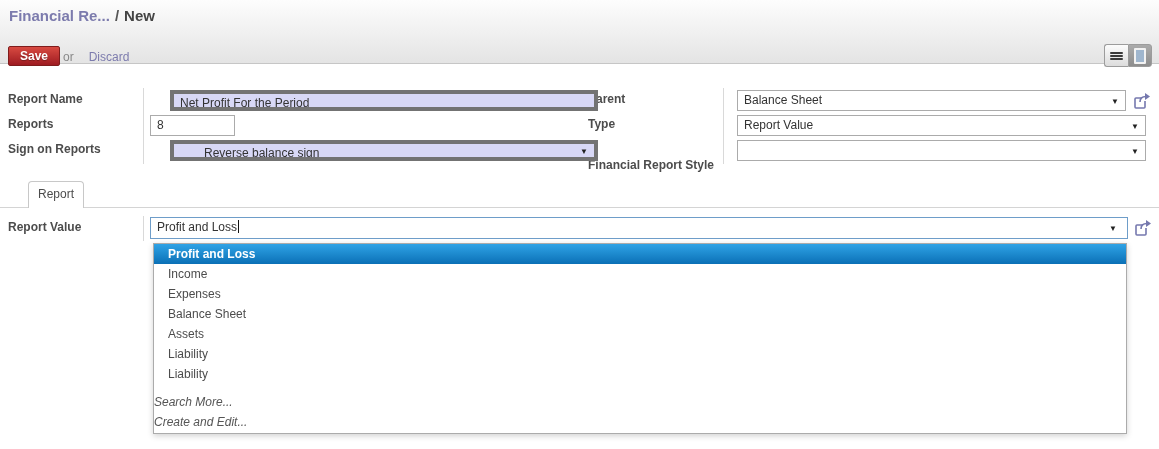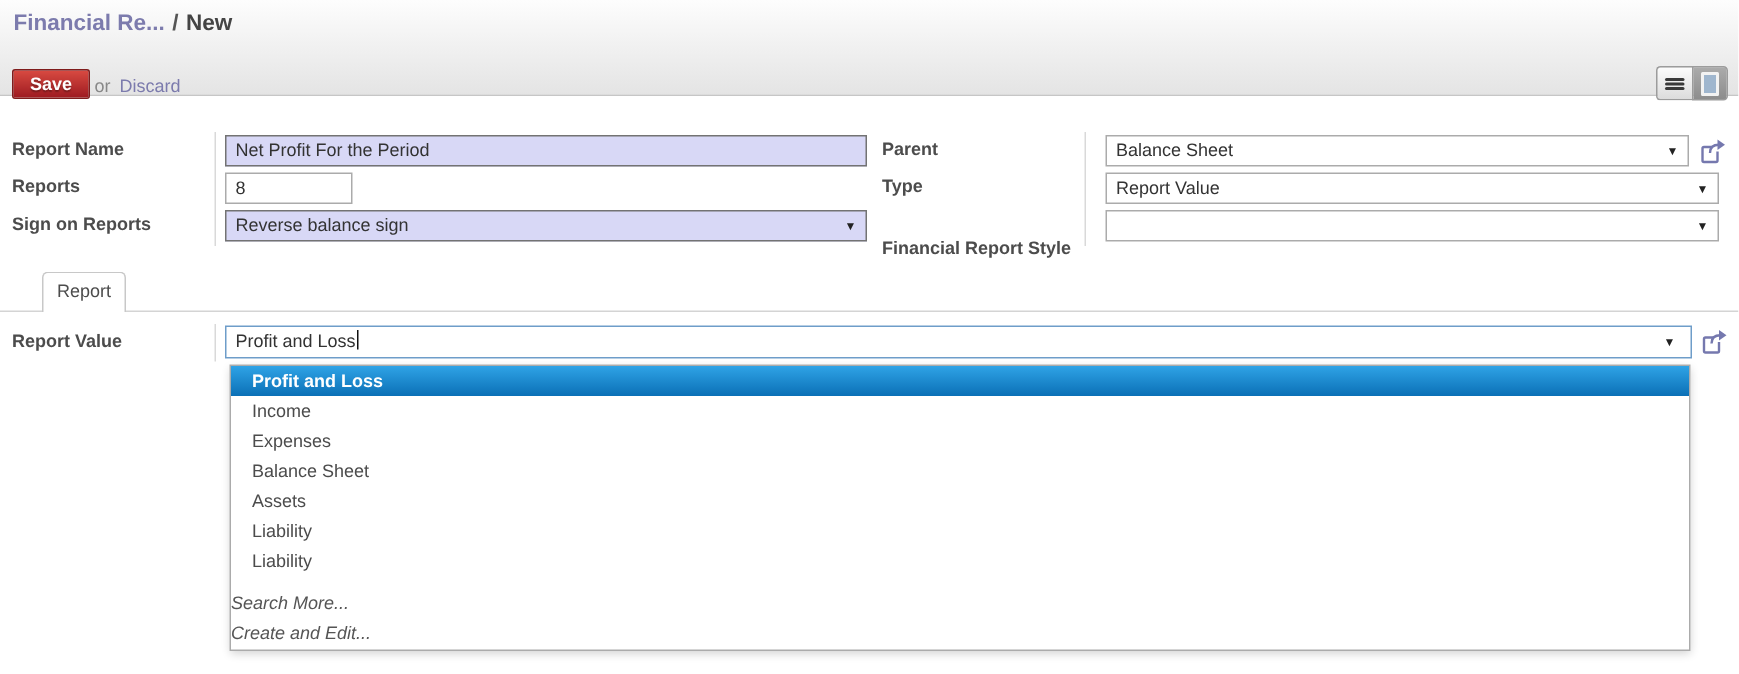--- a/index.html
+++ b/index.html
@@ -13,38 +13,38 @@
   .breadcrumb .parent { color:#7c7bad; cursor:pointer; }
   .breadcrumb .sep { color:#555; padding:0 5px; }
   .breadcrumb .current { color:#444; }
 
   .save-btn { position:absolute; top:46px; left:8px; height:20px; padding:0 11px;
               background:linear-gradient(#d84a41,#9e1b21); border:1px solid #7f1c1c; border-radius:2px;
               color:#fff; font-weight:bold; font-size:12px; line-height:18px; cursor:pointer;
               text-shadow:0 1px 1px rgba(0,0,0,.3); }
   .or-discard { position:absolute; top:50px; left:63px; font-size:12px; }
   .or-discard .or { color:#888; }
-  .or-discard .discard { color:#7c7bad; cursor:pointer; margin-left:6px; }
+  .or-discard .discard { color:#7c7bad; cursor:pointer; margin-left:15px; }
 
   .switcher { position:absolute; top:44px; right:7px; display:flex; }
   .switch-btn { width:24px; height:23px; border:1px solid #9c9c9c; display:flex; flex-direction:column;
                 align-items:center; justify-content:center; cursor:pointer;
                 background:linear-gradient(#fcfcfc,#dcdcdc); }
   .switch-btn.left  { border-radius:3px 0 0 3px; border-right:none; }
   .switch-btn.right { border-radius:0 3px 3px 0; background:linear-gradient(#ababab,#8d8d8d); }
   .bars span { display:block; width:13px; height:2px; background:#3a3a3a; margin:1px 0; border-radius:1px; }
   .form-glyph { width:12px; height:16px; border:2px solid #f2f2f2; background:#9fb6ce; border-radius:1px; }
 
   
   .lbl { position:absolute; font-size:12px; font-weight:bold; color:#4c4c4c; white-space:nowrap; }
   .vsep { position:absolute; width:1px; background:#d9d9d9; }
 
   
   .fld { position:absolute; font-size:12px; color:#333; white-space:nowrap; overflow:hidden; }
-  .req  { background:#d8d8f6; border:1px solid #737373; }
+  .req  { background:#d8d8f6; border:4px solid #737373;margin-left:20px; }
   .box  { background:#fff; border:1px solid #ababab; }
   .fld .txt { padding-left:6px; line-height:19px; display:inline-block; }
   .arrow { position:absolute; right:6px; top:50%; transform:translateY(-50%); font-size:8px; color:#222; }
   .caret { display:inline-block; width:1px; height:13px; background:#111; vertical-align:-2px; margin-left:1px; }
 
   .ext-icon { position:absolute; width:20px; height:20px; cursor:pointer; }
 
   
   .tab-line { position:absolute; top:207px; left:0; width:1159px; height:1px; background:#d4d4d4; z-index:1; }
   .tab { position:absolute; left:28px; top:181px; width:56px; height:27px; background:#fff;
@@ -98,21 +98,21 @@
   <div class="vsep" style="left:143px; top:88px; height:76px;"></div>
   <div class="vsep" style="left:723px; top:88px; height:76px;"></div>
   <div class="vsep" style="left:143px; top:216px; height:25px;"></div>
 
   <div class="fld req" style="left:150px; top:90px; width:428px; height:21px;">
     <span class="txt">Net Profit For the Period</span>
   </div>
   <div class="fld box" style="left:150px; top:115px; width:85px; height:21px;">
     <span class="txt">8</span>
   </div>
-  <div class="fld req" style="left:150px; top:140px; width:428px; height:21px;">
+  <div class="fld req" style="left:150px; top:140px; width:428px; height:21px;padding-left:24px;">
     <span class="txt">Reverse balance sign</span>
     <span class="arrow">▼</span>
   </div>
 
   <div class="fld box" style="left:737px; top:90px; width:389px; height:21px;">
     <span class="txt">Balance Sheet</span>
     <span class="arrow">▼</span>
   </div>
   <svg class="ext-icon" style="left:1132px; top:91px;" viewBox="0 0 20 20">
     <path d="M13 10 v6 a1 1 0 0 1 -1 1 H4 a1 1 0 0 1 -1 -1 V8 a1 1 0 0 1 1 -1 h5" fill="none" stroke="#7578ae" stroke-width="1.6"></path>

